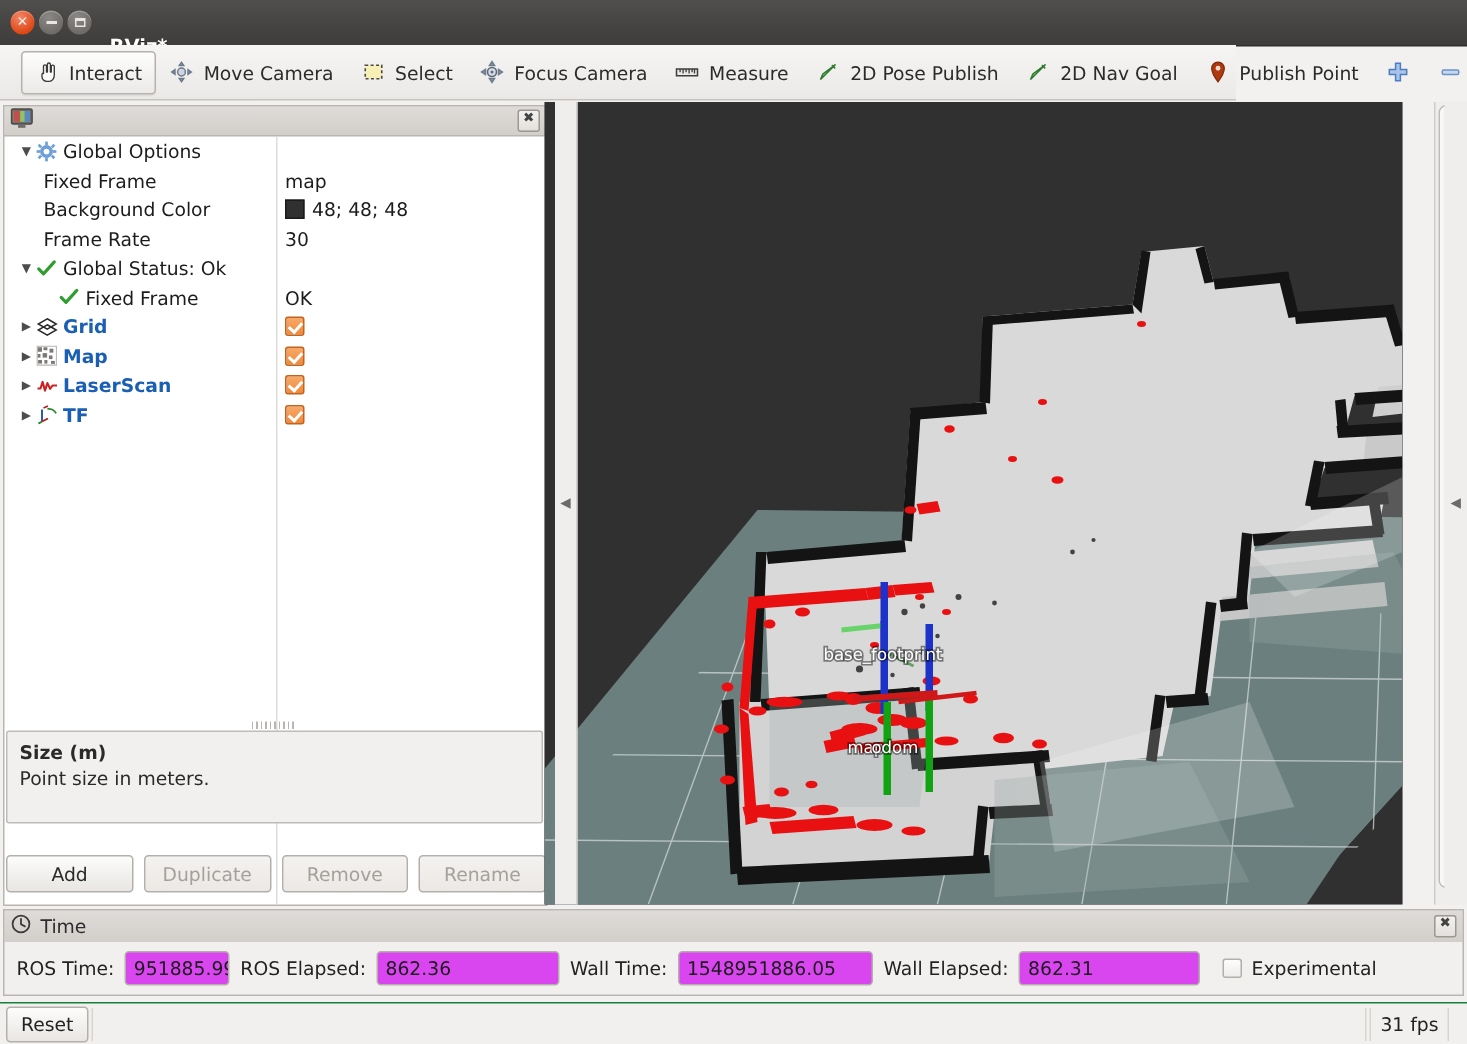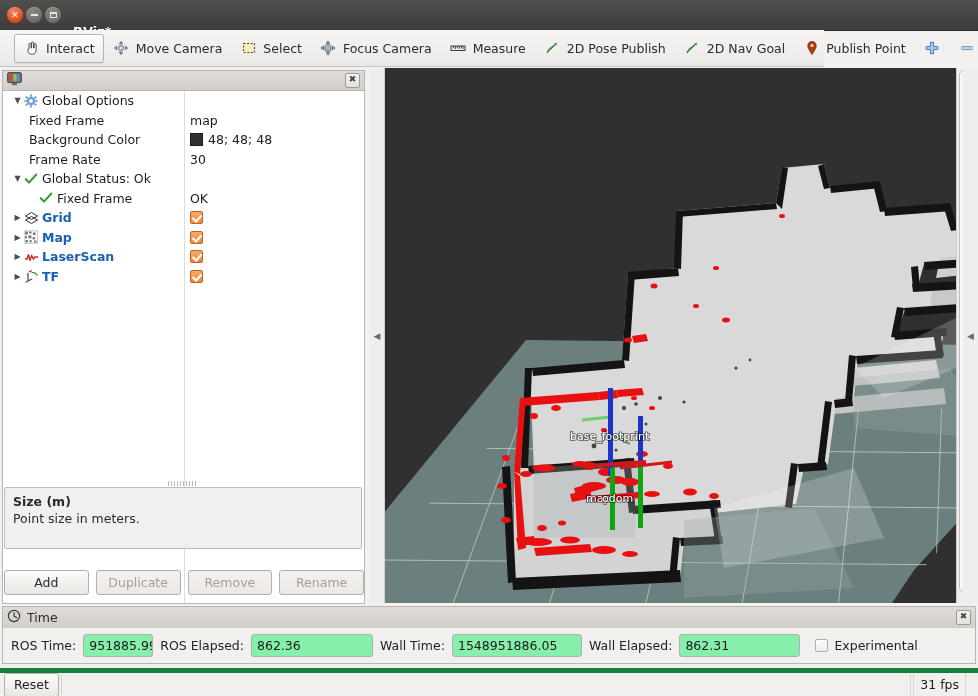--- a/index.html
+++ b/index.html
@@ -182,21 +182,21 @@
     background: linear-gradient(to bottom,#fcfcfb,#e9e6e3);
     color: #2b2b2b; font-size: 12.5px;
     display: flex; align-items: center; justify-content: center;
     box-sizing: border-box;
   }
   .btn.disabled { color: #a4a09c; background: linear-gradient(to bottom,#f4f2f0,#ebe8e5); }
 
   
   .view3d {
     position: absolute;
-    left: 384px; top: 68px;
+    left: 363px; top: 68px;
     width: 572px; height: 535px;
     background: #303030;
     overflow: hidden;
   }
   .vscroll {
     position: absolute; left: 956px; top: 68px;
     width: 14px; height: 535px;
     background: #f0eeec; border-left: 1px solid #cfcbc7;
   }
   .vscroll .thumb {
@@ -236,21 +236,21 @@
     background: #f2f0ee;
     border: 1px solid #b9b5b1; border-top: none;
     display: flex; align-items: center;
     padding: 0 8px; box-sizing: border-box;
     gap: 7px;
   }
   .time-body .tlabel { font-size: 12.5px; color: #222; white-space: nowrap; }
   .tinput {
     height: 23px; box-sizing: border-box;
     border: 1px solid #b3afab; border-radius: 3px;
-    background: #86efac;
+    background: #d946ef;
     padding: 0 5px;
     display: flex; align-items: center;
     font-size: 12.5px; color: #1b1b1b;
     overflow: hidden;
   }
   .w-rostime { width: 70px; }
   .w-roselapsed { width: 122px; }
   .w-walltime { width: 130px; }
   .w-wallelapsed { width: 121px; }
   .exp-wrap { display: flex; align-items: center; gap: 6px; margin-left: 8px; }
@@ -260,21 +260,21 @@
     background: linear-gradient(to bottom,#fdfdfd,#efeceA);
   }
 
   
   .statusbar {
     position: absolute; left: 0; top: 668px;
     width: 978px; height: 28px;
     background: #f2f0ee;
     display: flex; align-items: center;
     padding: 0 4px; box-sizing: border-box;
-    border-top: 5px solid #15803d;
+    border-top: 1px solid #15803d;
   }
   .reset-btn {
     height: 22px; padding: 0 9px;
     border: 1px solid #b3afab; border-radius: 3px;
     background: linear-gradient(to bottom,#fcfcfb,#e9e6e3);
     display: flex; align-items: center;
     font-size: 12.5px; color: #222;
   }
   .status-field {
     flex: 1; height: 22px; margin: 0 2px;

